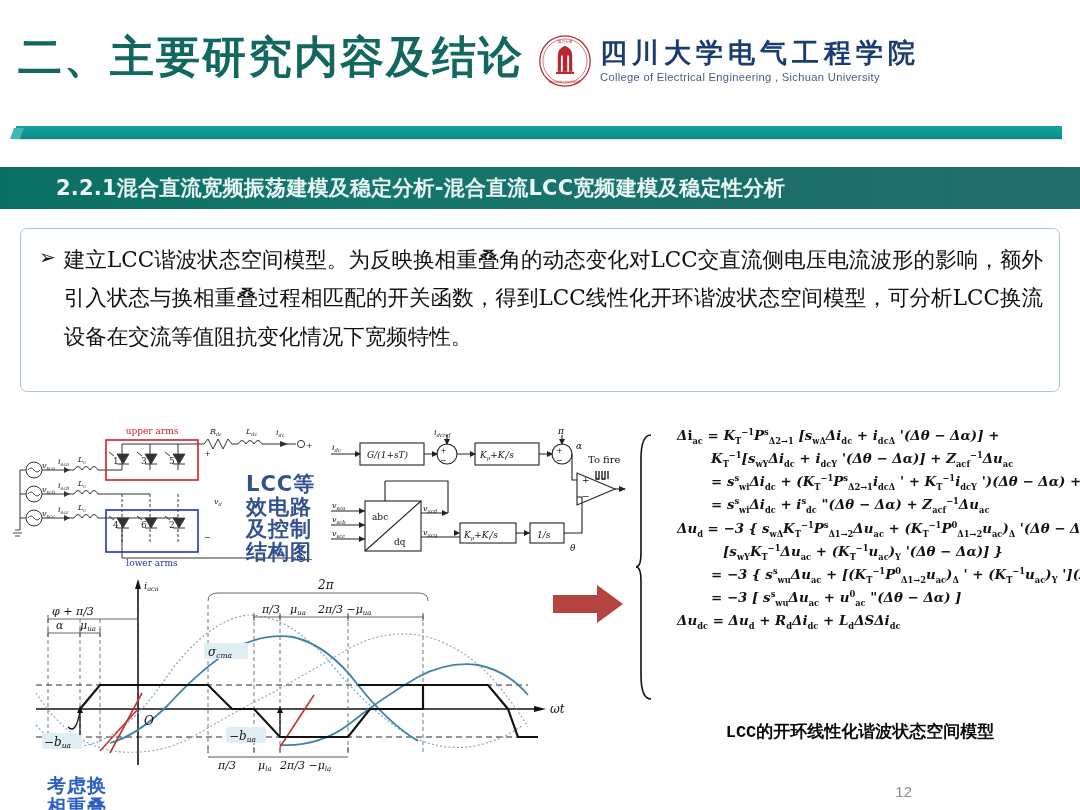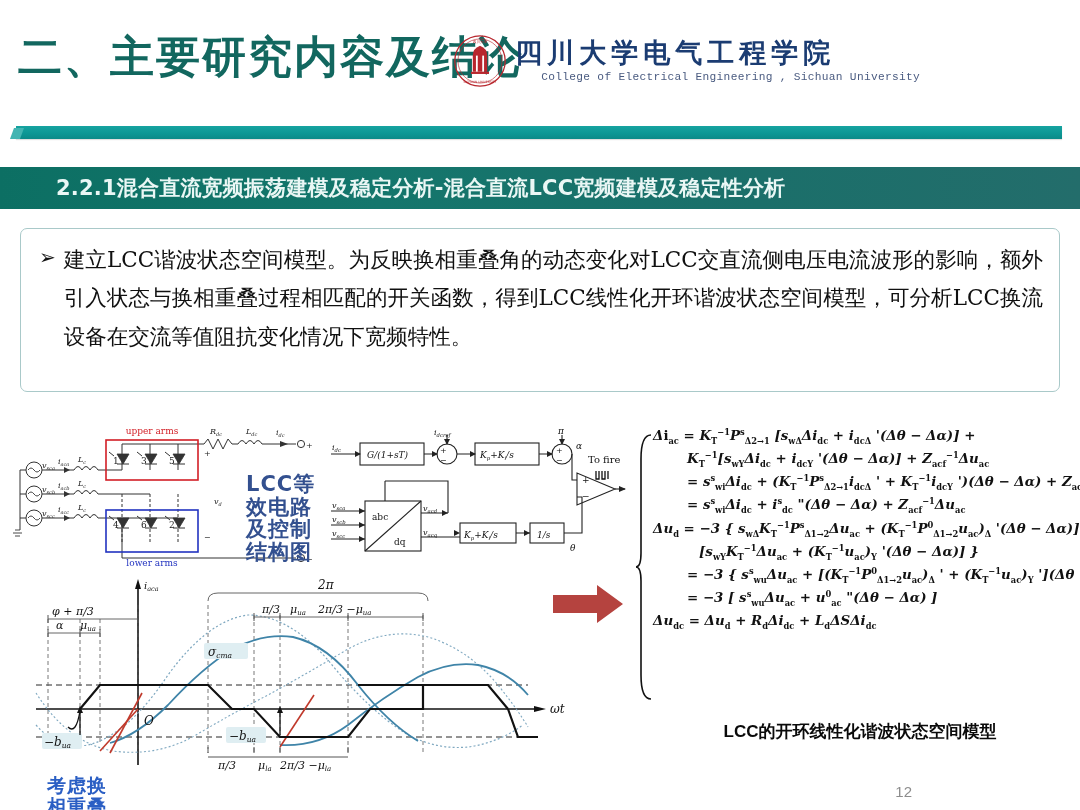--- a/index.html
+++ b/index.html
@@ -25,21 +25,21 @@
   }
   .logo-seal { width: 54px; height: 54px; flex: 0 0 auto; }
   .logo-text-col { display: flex; flex-direction: column; align-items: flex-start; }
   .logo-cn {
     font-size: 27px; font-weight: bold; color: #1b3c72;
     font-family: "DejaVu Serif", "Liberation Serif", serif;
     letter-spacing: 5px; line-height: 1.05;
   }
   .logo-en {
     font-size: 11.2px; color: #4a5b80; letter-spacing: .3px;
-    font-family: Liberation Mono, monospace; margin-top: 3px; margin-left: 26px;
+    font-family: Liberation Sans, sans-serif; margin-top: 3px;
   }
   .title-rule {
     position: absolute; left: 16px; top: 126px;
     width: 1046px; height: 13px;
     background: linear-gradient(180deg,#16a3a0 0%, #0c9694 60%, #0b8a88 100%);
     box-shadow: 0 1px 1px rgba(0,0,0,.12);
   }
   .title-rule:before {
     content: ""; position: absolute; left: -4px; top: 2px;
     width: 10px; height: 11px; background: #43b5b2; transform: skewX(-20deg);
@@ -101,30 +101,30 @@
   }
   .eq-brace {
     position: absolute; left: 0; top: 8px; width: 20px; height: 268px;
   }
   .eq-lines {
     position: absolute; left: 18px; top: 0; width: 414px;
     font-family: "DejaVu Serif", "Liberation Serif", serif;
   }
   .eq {
     font-size: 13.4px; color: #111; line-height: 1.62;
-    white-space: nowrap; font-style: italic; font-weight: bold;
+    white-space: nowrap; font-style: italic; font-weight: bold; margin-left: 24px;
   }
   .eq.ind1 { padding-left: 34px; }
   .eq.ind2 { padding-left: 46px; }
   sub, sup { font-size: .62em; font-style: normal; font-weight: bold; }
   .up { font-style: normal; }
   .eq-caption {
     position: absolute; left: 18px; top: 295px; width: 414px;
     text-align: center; font-size: 17px; font-weight: bold; color: #0a0a0a;
-    font-family: Liberation Sans, sans-serif;
+    font-family: Liberation Mono, monospace;
   }
 
   .page-num {
     position: absolute; right: 22px; bottom: 10px;
     font-size: 15px; color: #8d8d8d;
     font-family: "Liberation Sans", sans-serif;
   }
 
   svg { display: block; overflow: visible; }
   .hl { fill: #dfeef2; }

